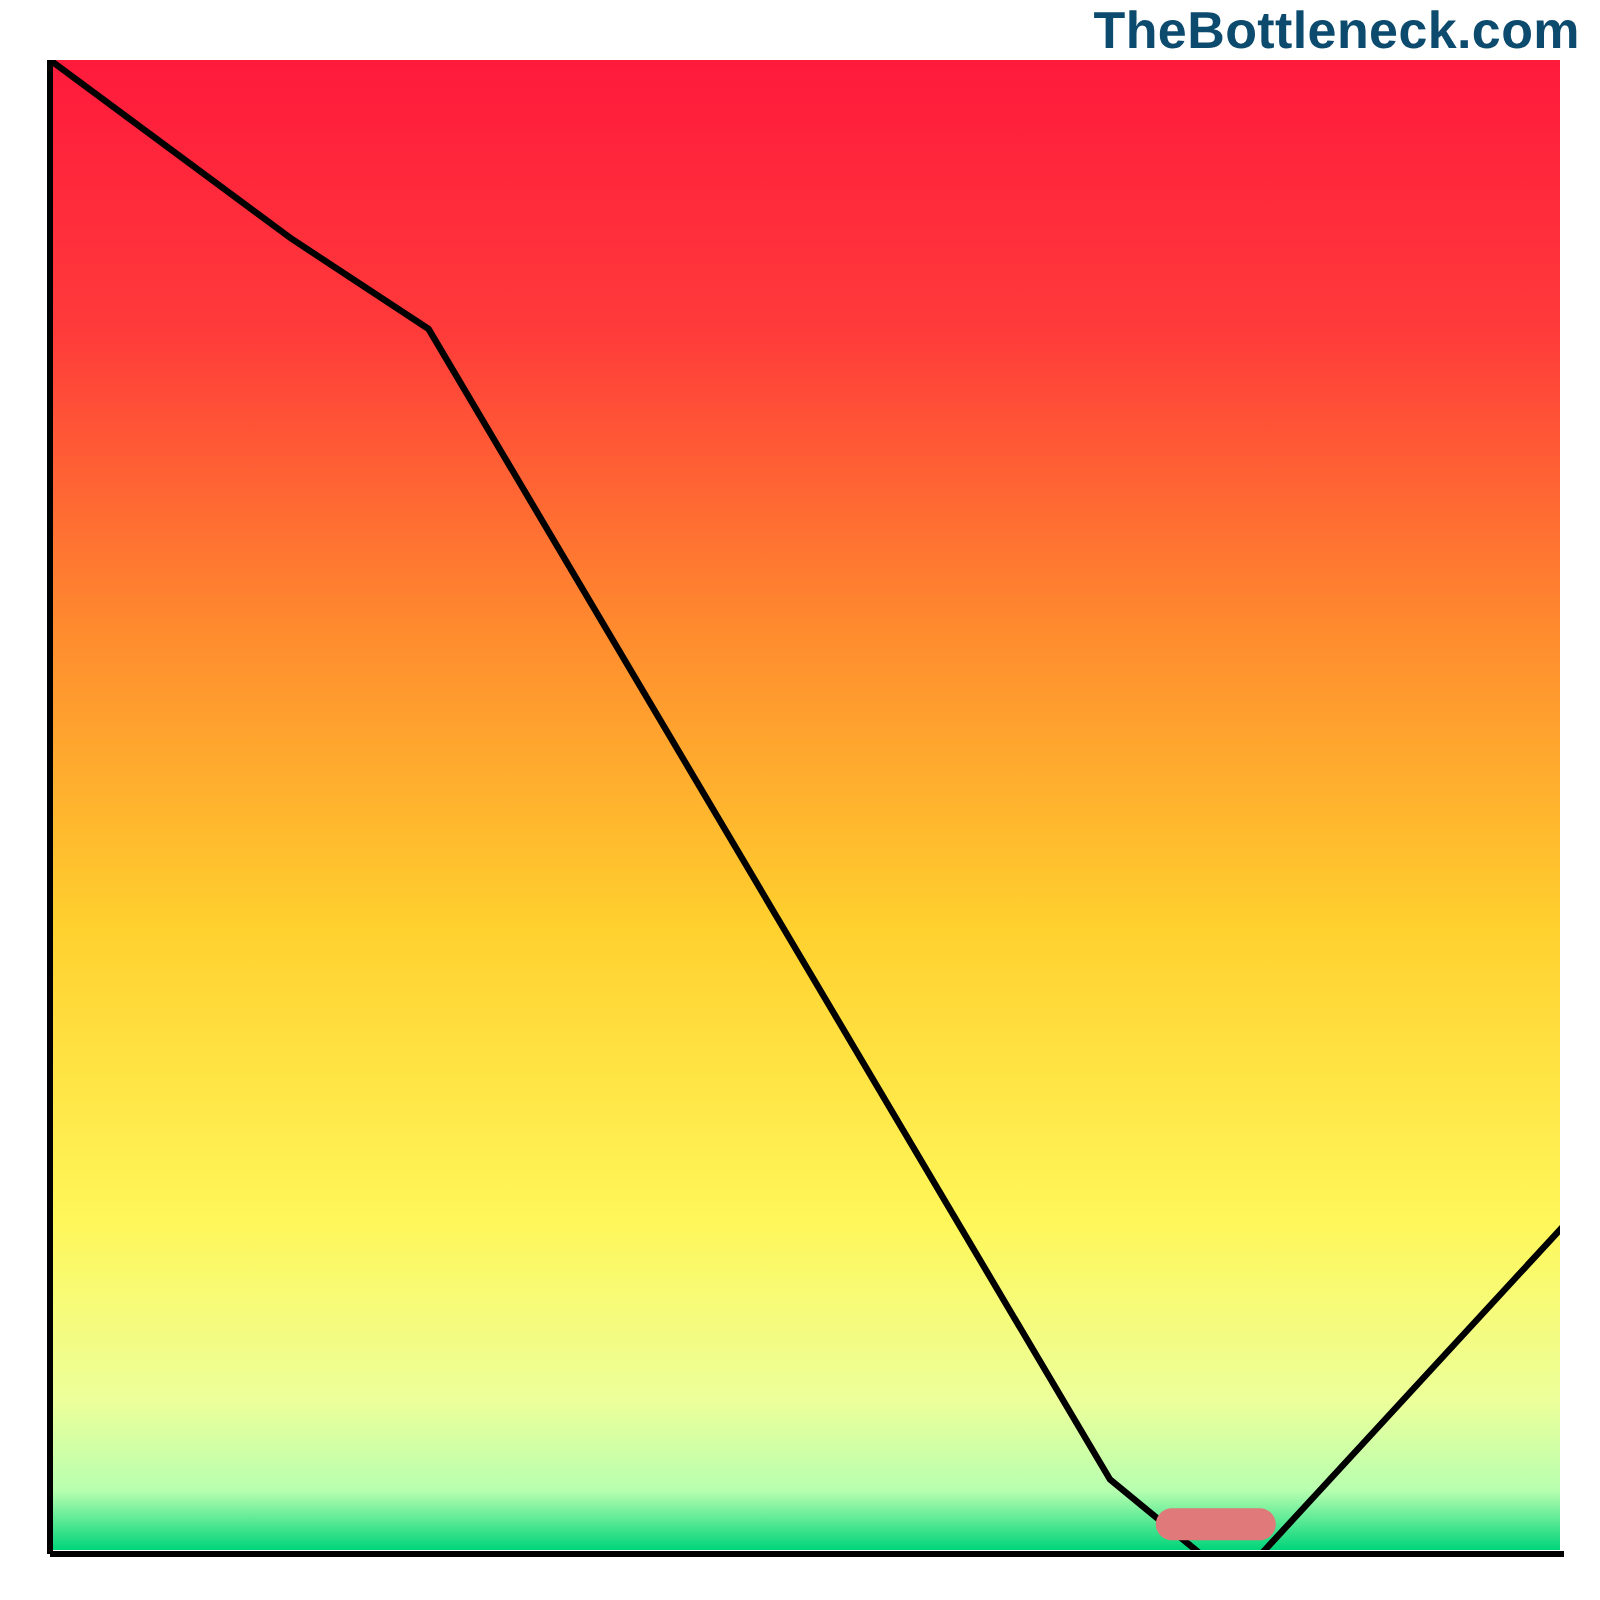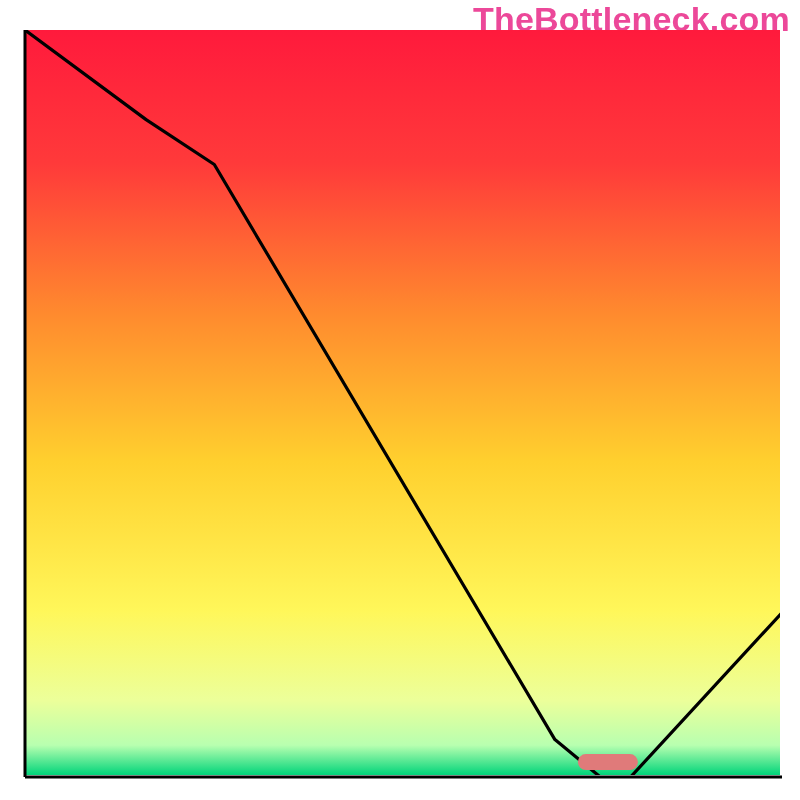--- a/index.html
+++ b/index.html
@@ -13,23 +13,23 @@
   }
   .chart-wrap {
     position: relative;
     width: 800px;
     height: 800px;
   }
   .watermark {
     position: absolute;
     top: 0px;
     right: 10px;
-    font-size: 34px;
+    font-size: 26px;
     font-weight: 600;
-    color: #ec4899;
+    color: #0c4a6e;
     letter-spacing: 0.2px;
   }
   svg.plot {
     position: absolute;
     left: 0;
     top: 0;
   }
 </style>
 </head>
 <body>

